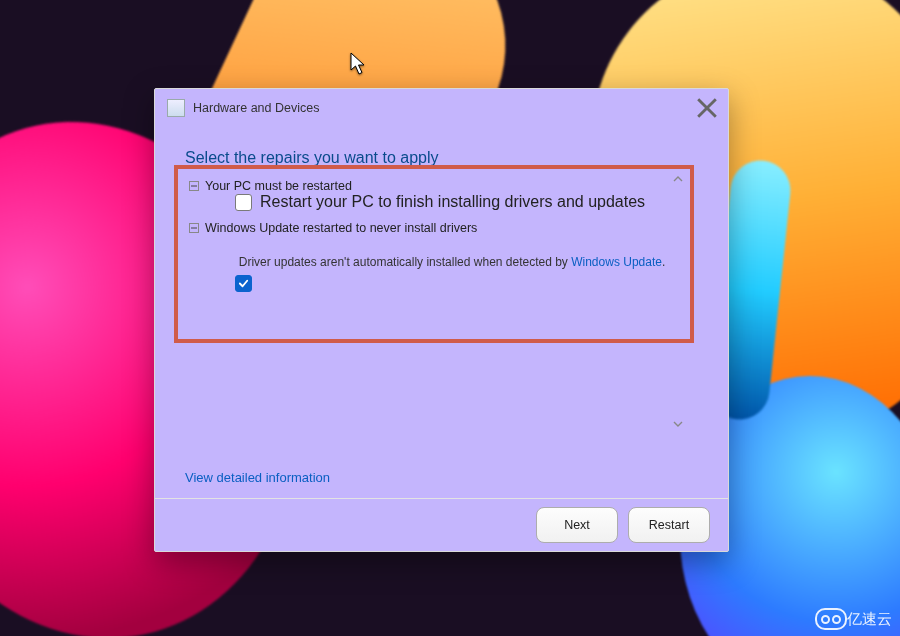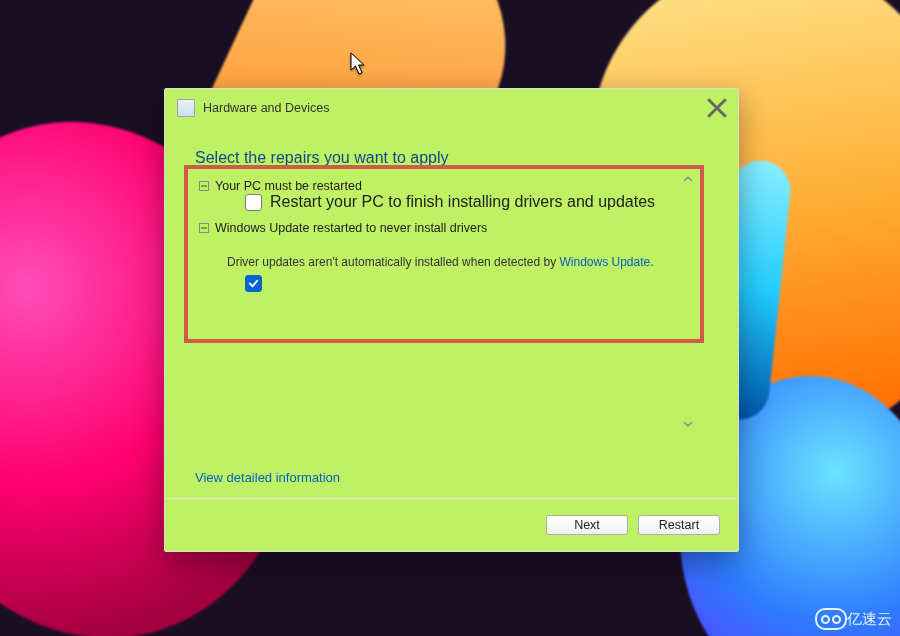--- a/index.html
+++ b/index.html
@@ -5,49 +5,49 @@
   html,body{margin:0;padding:0;width:900px;height:636px;overflow:hidden;font-family:"Segoe UI",Arial,sans-serif;font-size:13px;color:#222;}
   
   .bg{position:absolute;inset:0;background:#1a0e23;}
   .blob{position:absolute;border-radius:50%;filter:blur(1px);}
   .b1{left:-120px;top:120px;width:420px;height:520px;background:radial-gradient(circle at 40% 30%,#ff4db8 0%,#ff006e 45%,#a3003f 80%);transform:rotate(-12deg);}
   .b2{left:220px;top:-90px;width:260px;height:380px;background:linear-gradient(160deg,#ffd27a 0%,#ff9e3d 55%,#ff6600 100%);border-radius:130px;transform:rotate(25deg);}
   .b3{right:-60px;top:-40px;width:360px;height:480px;background:linear-gradient(180deg,#ffe38a 0%,#ffb036 50%,#ff6a00 100%);border-radius:180px;transform:rotate(-8deg);}
   .b4{right:-40px;bottom:-60px;width:260px;height:320px;background:radial-gradient(circle at 60% 30%,#6ae3ff 0%,#2d7bff 55%,#6a2cff 100%);border-radius:50%;}
   .b5{right:120px;top:160px;width:60px;height:260px;background:linear-gradient(180deg,#8ef 0%,#2cf 50%,#05a 100%);border-radius:30px;transform:rotate(6deg);}
   
-  .dialog{position:absolute;left:164px;top:88px;width:573px;height:462px;background:#bef264;border:1px solid #d9d9d9;border-radius:2px;box-shadow:0 10px 30px rgba(0,0,0,.35);}
+  .dialog{position:absolute;left:154px;top:88px;width:573px;height:462px;background:#c4b5fd;border:1px solid #d9d9d9;border-radius:2px;box-shadow:0 10px 30px rgba(0,0,0,.35);}
   .titlebar{display:flex;align-items:center;padding:10px 12px 6px 12px;}
   .title-icon{width:16px;height:16px;border:1px solid #9aa;margin-right:8px;background:linear-gradient(#eef,#cde);}
   .title-text{font-size:12.5px;color:#333;}
   .close-x{position:absolute;right:10px;top:8px;width:22px;height:22px;display:flex;align-items:center;justify-content:center;color:#666;cursor:pointer;border-radius:3px;}
   .heading{position:absolute;left:30px;top:60px;font-size:16px;color:#0a4b8c;}
   
   .highlight{position:absolute;left:19px;top:76px;width:520px;height:178px;border:4px solid #d05b4a;box-sizing:border-box;pointer-events:none;}
   
-  .pane{position:absolute;left:24px;top:82px;width:508px;height:260px;overflow:hidden;}
+  .pane{position:absolute;left:24px;top:82px;width:508px;height:260px;overflow:hidden;text-align:center;}
   .item{margin:8px 0 10px 10px;}
   .item-head{display:flex;align-items:center;gap:6px;}
   .chev{width:10px;height:10px;display:inline-flex;align-items:center;justify-content:center;color:#555;cursor:pointer;}
   .chev svg{width:10px;height:10px;}
   .item-title{font-size:12.5px;color:#222;cursor:pointer;}
   .item-desc{margin:20px 0 6px 28px;font-size:12px;color:#333;}
   .action-row{margin-left:46px;display:flex;align-items:center;gap:8px;}
   .chk{width:15px;height:15px;border:1px solid #7a7a7a;border-radius:3px;background:#fff;display:inline-flex;align-items:center;justify-content:center;cursor:pointer;}
   .chk.checked{background:#0b63ce;border-color:#0b63ce;}
   .chk.checked svg{width:11px;height:11px;color:#fff;}
   .action-label{font-size:16px;color:#222;cursor:pointer;}
   .wulink{color:#0a5fc2;cursor:pointer;}
   
   .sb-arrow{position:absolute;right:2px;width:15px;height:15px;color:#888;display:flex;align-items:center;justify-content:center;}
   .sb-up{top:0;}
   .sb-down{bottom:0;}
   .detail-link{position:absolute;left:30px;bottom:66px;color:#0a5fc2;font-size:13px;cursor:pointer;}
   .footer{position:absolute;left:0;right:0;bottom:0;height:52px;border-top:1px solid #e3e3e3;display:flex;align-items:center;justify-content:flex-end;gap:10px;padding-right:18px;}
-  .btn{min-width:82px;height:20px;border:1px solid #adadad;border-radius:3px;background:linear-gradient(#fdfdfd,#f1f1f1);font-size:12.5px;color:#222;cursor:pointer;}
+  .btn{min-width:82px;height:36px;border:1px solid #adadad;border-radius:8px;background:linear-gradient(#fdfdfd,#f1f1f1);font-size:12.5px;color:#222;cursor:pointer;}
   
   .cursor{position:absolute;left:350px;top:52px;width:18px;height:24px;}
   .cursor svg{width:18px;height:24px;filter:drop-shadow(0 1px 1px rgba(0,0,0,.5));}
   
   .wm{position:absolute;right:8px;bottom:6px;display:flex;align-items:center;gap:0;color:#fff;opacity:.9;font-size:15px;}
   .wm-badge{width:28px;height:18px;border:2px solid #fff;border-radius:10px;display:flex;align-items:center;justify-content:center;}
   .wm-badge::before,.wm-badge::after{content:"";width:5px;height:5px;border:2px solid #fff;border-radius:50%;margin:0 1px;}
 </style>
 </head>
 <body>

